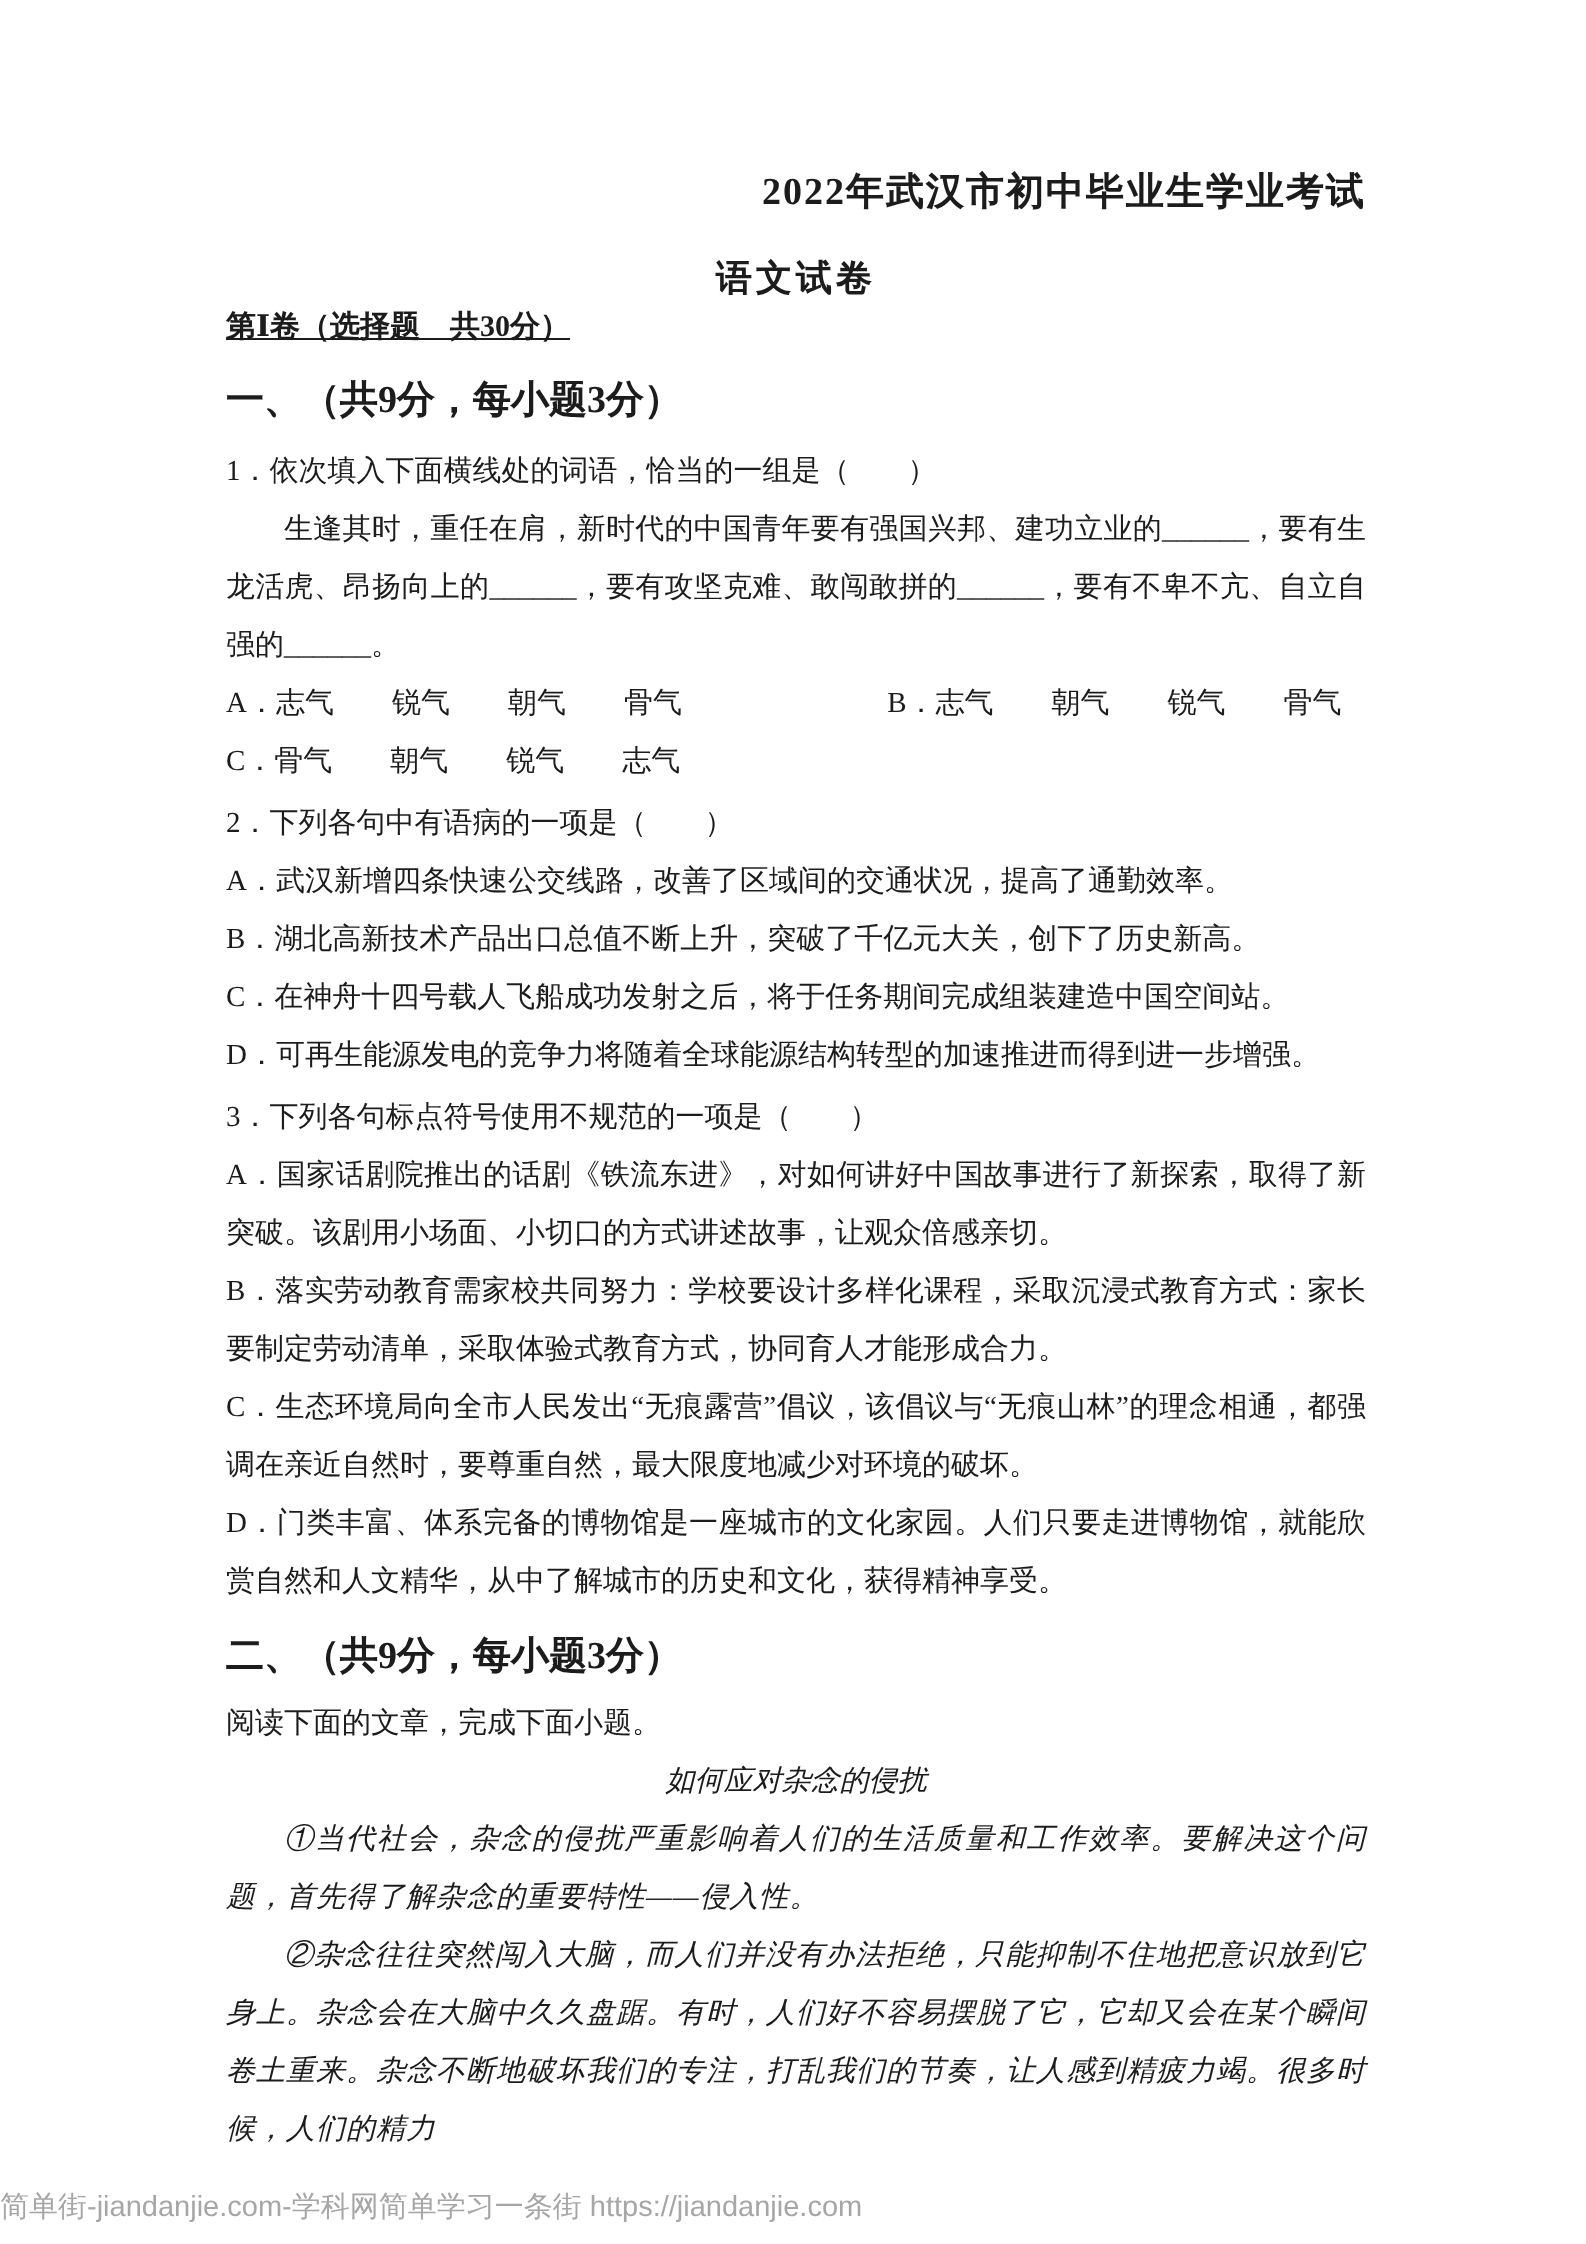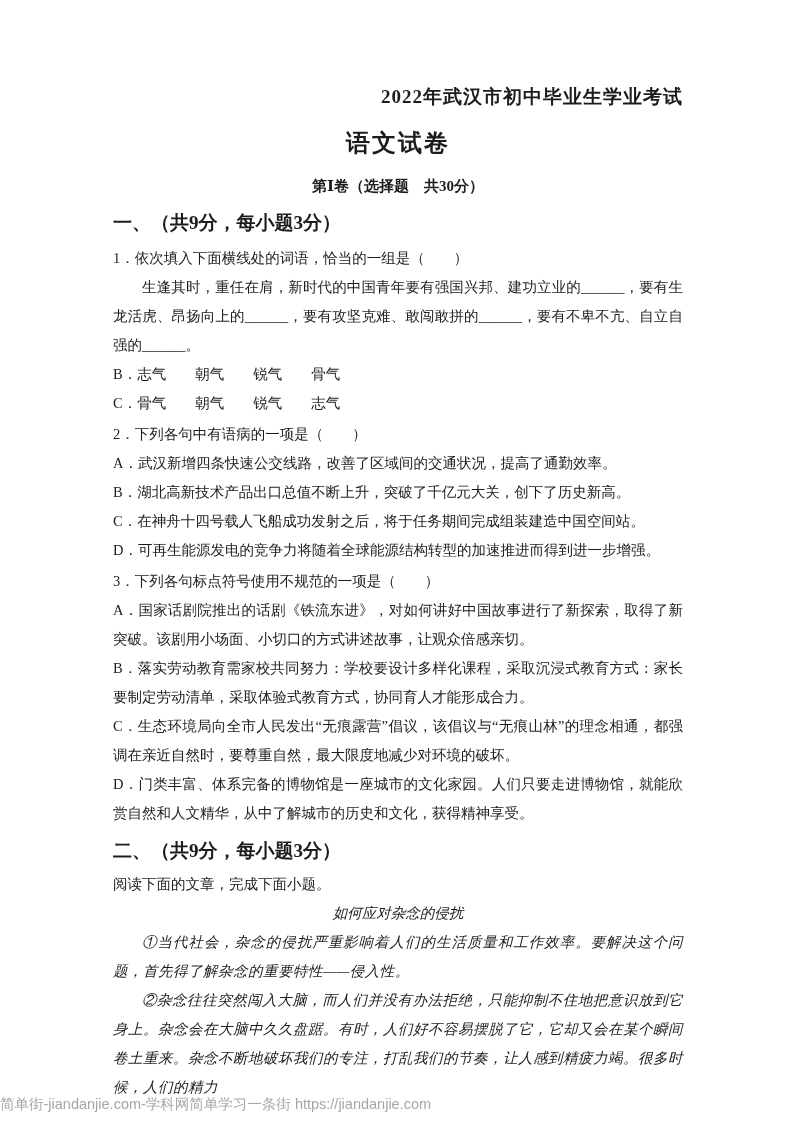--- a/index.html
+++ b/index.html
@@ -24,31 +24,30 @@
     text-align: right;
     font-weight: bold;
     font-size: 19px;
     letter-spacing: 1px;
     line-height: 1.4;
     margin-bottom: 16px;
   }
   .subtitle {
     text-align: center;
     font-weight: bold;
-    font-size: 24px;
+    font-size: 18px;
     letter-spacing: 2px;
     line-height: 1.4;
-    margin-bottom: 14px;
   }
   .volume {
-    text-align: center;
     font-weight: bold;
     font-size: 15px;
     line-height: 1.6;
     margin-bottom: 6px;
+    text-decoration: underline;
   }
   .section-heading {
     font-weight: bold;
     font-size: 19px;
     margin-top: 4px;
   }
   p {
     margin: 0;
     text-align: justify;
   }
@@ -96,20 +95,21 @@
   <div class="title">2022年武汉市初中毕业生学业考试</div>
   <div class="subtitle">语文试卷</div>
   <div class="volume">第Ⅰ卷（选择题　共30分）</div>
 
   <div class="section-heading">一、（共9分，每小题3分）</div>
 
   <div class="question">
     <p class="stem">1．依次填入下面横线处的词语，恰当的一组是（　　）</p>
     <p class="indent">生逢其时，重任在肩，新时代的中国青年要有强国兴邦、建功立业的______，要有生龙活虎、昂扬向上的______，要有攻坚克难、敢闯敢拼的______，要有不卑不亢、自立自强的______。</p>
     <div class="option-row">
+      <span class="left">A．志气　　锐气　　朝气　　骨气</span>
       <span class="right">B．志气　　朝气　　锐气　　骨气</span>
     </div>
     <div class="option-row">
       <span class="left">C．骨气　　朝气　　锐气　　志气</span>
     </div>
   </div>
 
   <div class="question">
     <p class="stem">2．下列各句中有语病的一项是（　　）</p>
     <p>A．武汉新增四条快速公交线路，改善了区域间的交通状况，提高了通勤效率。</p>

